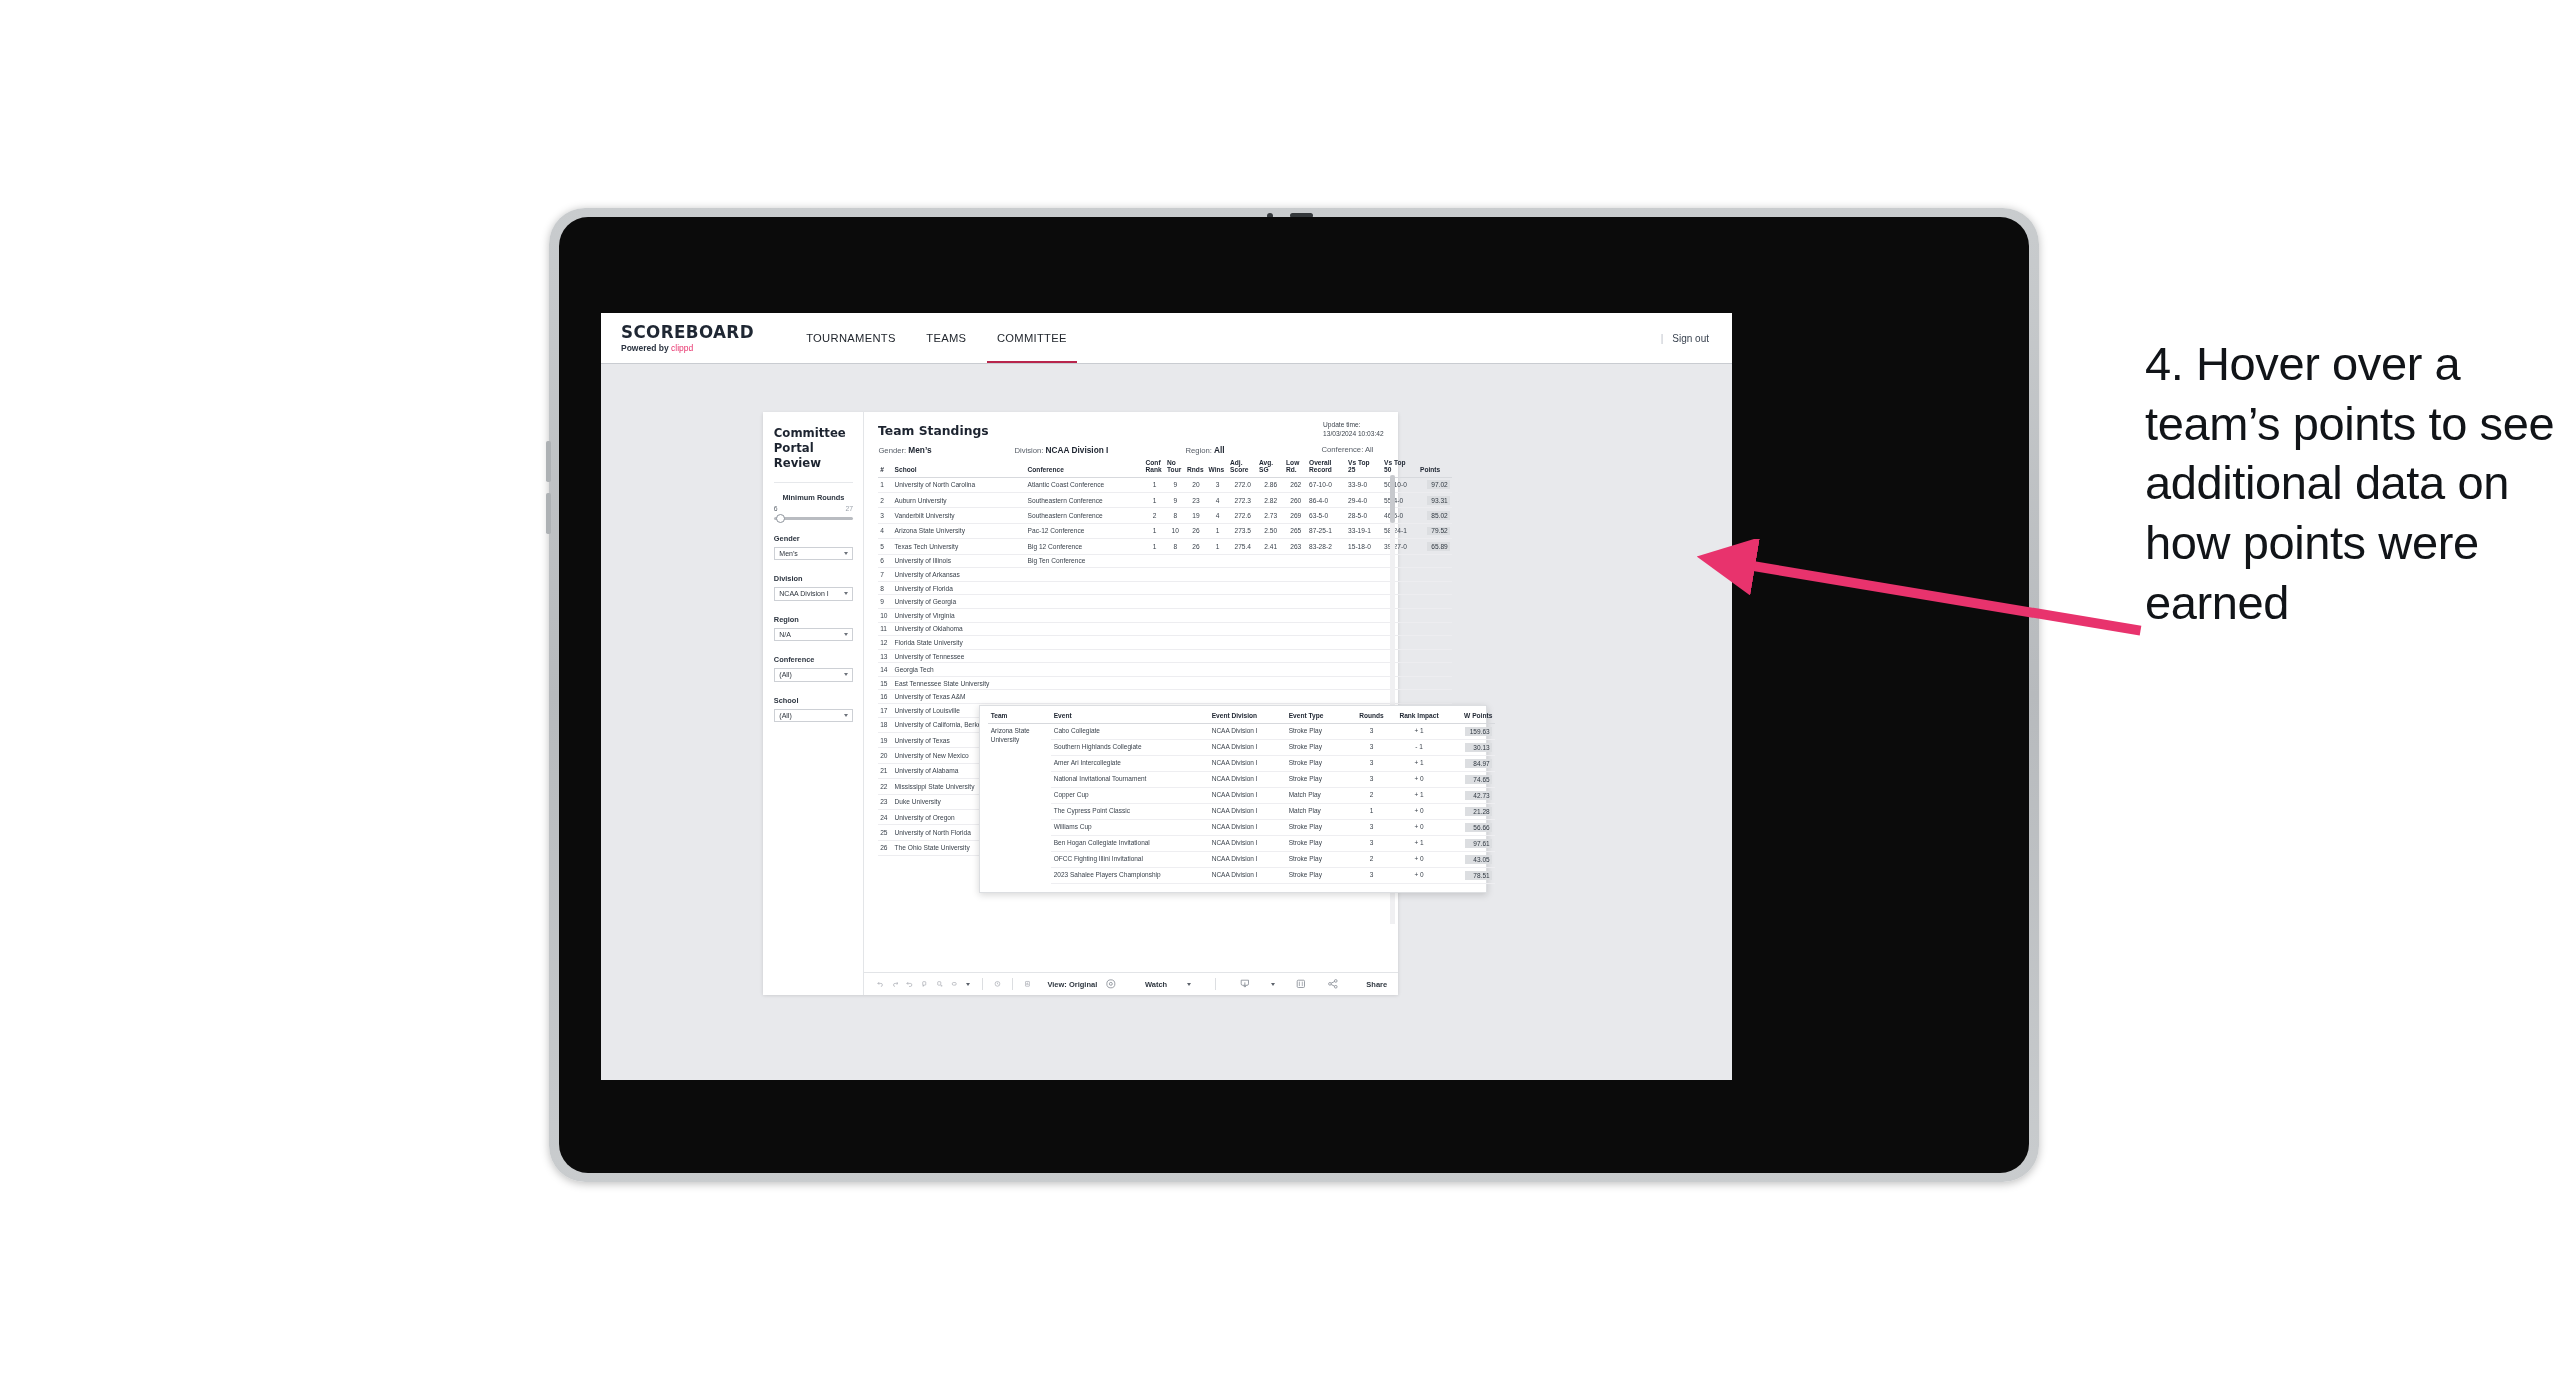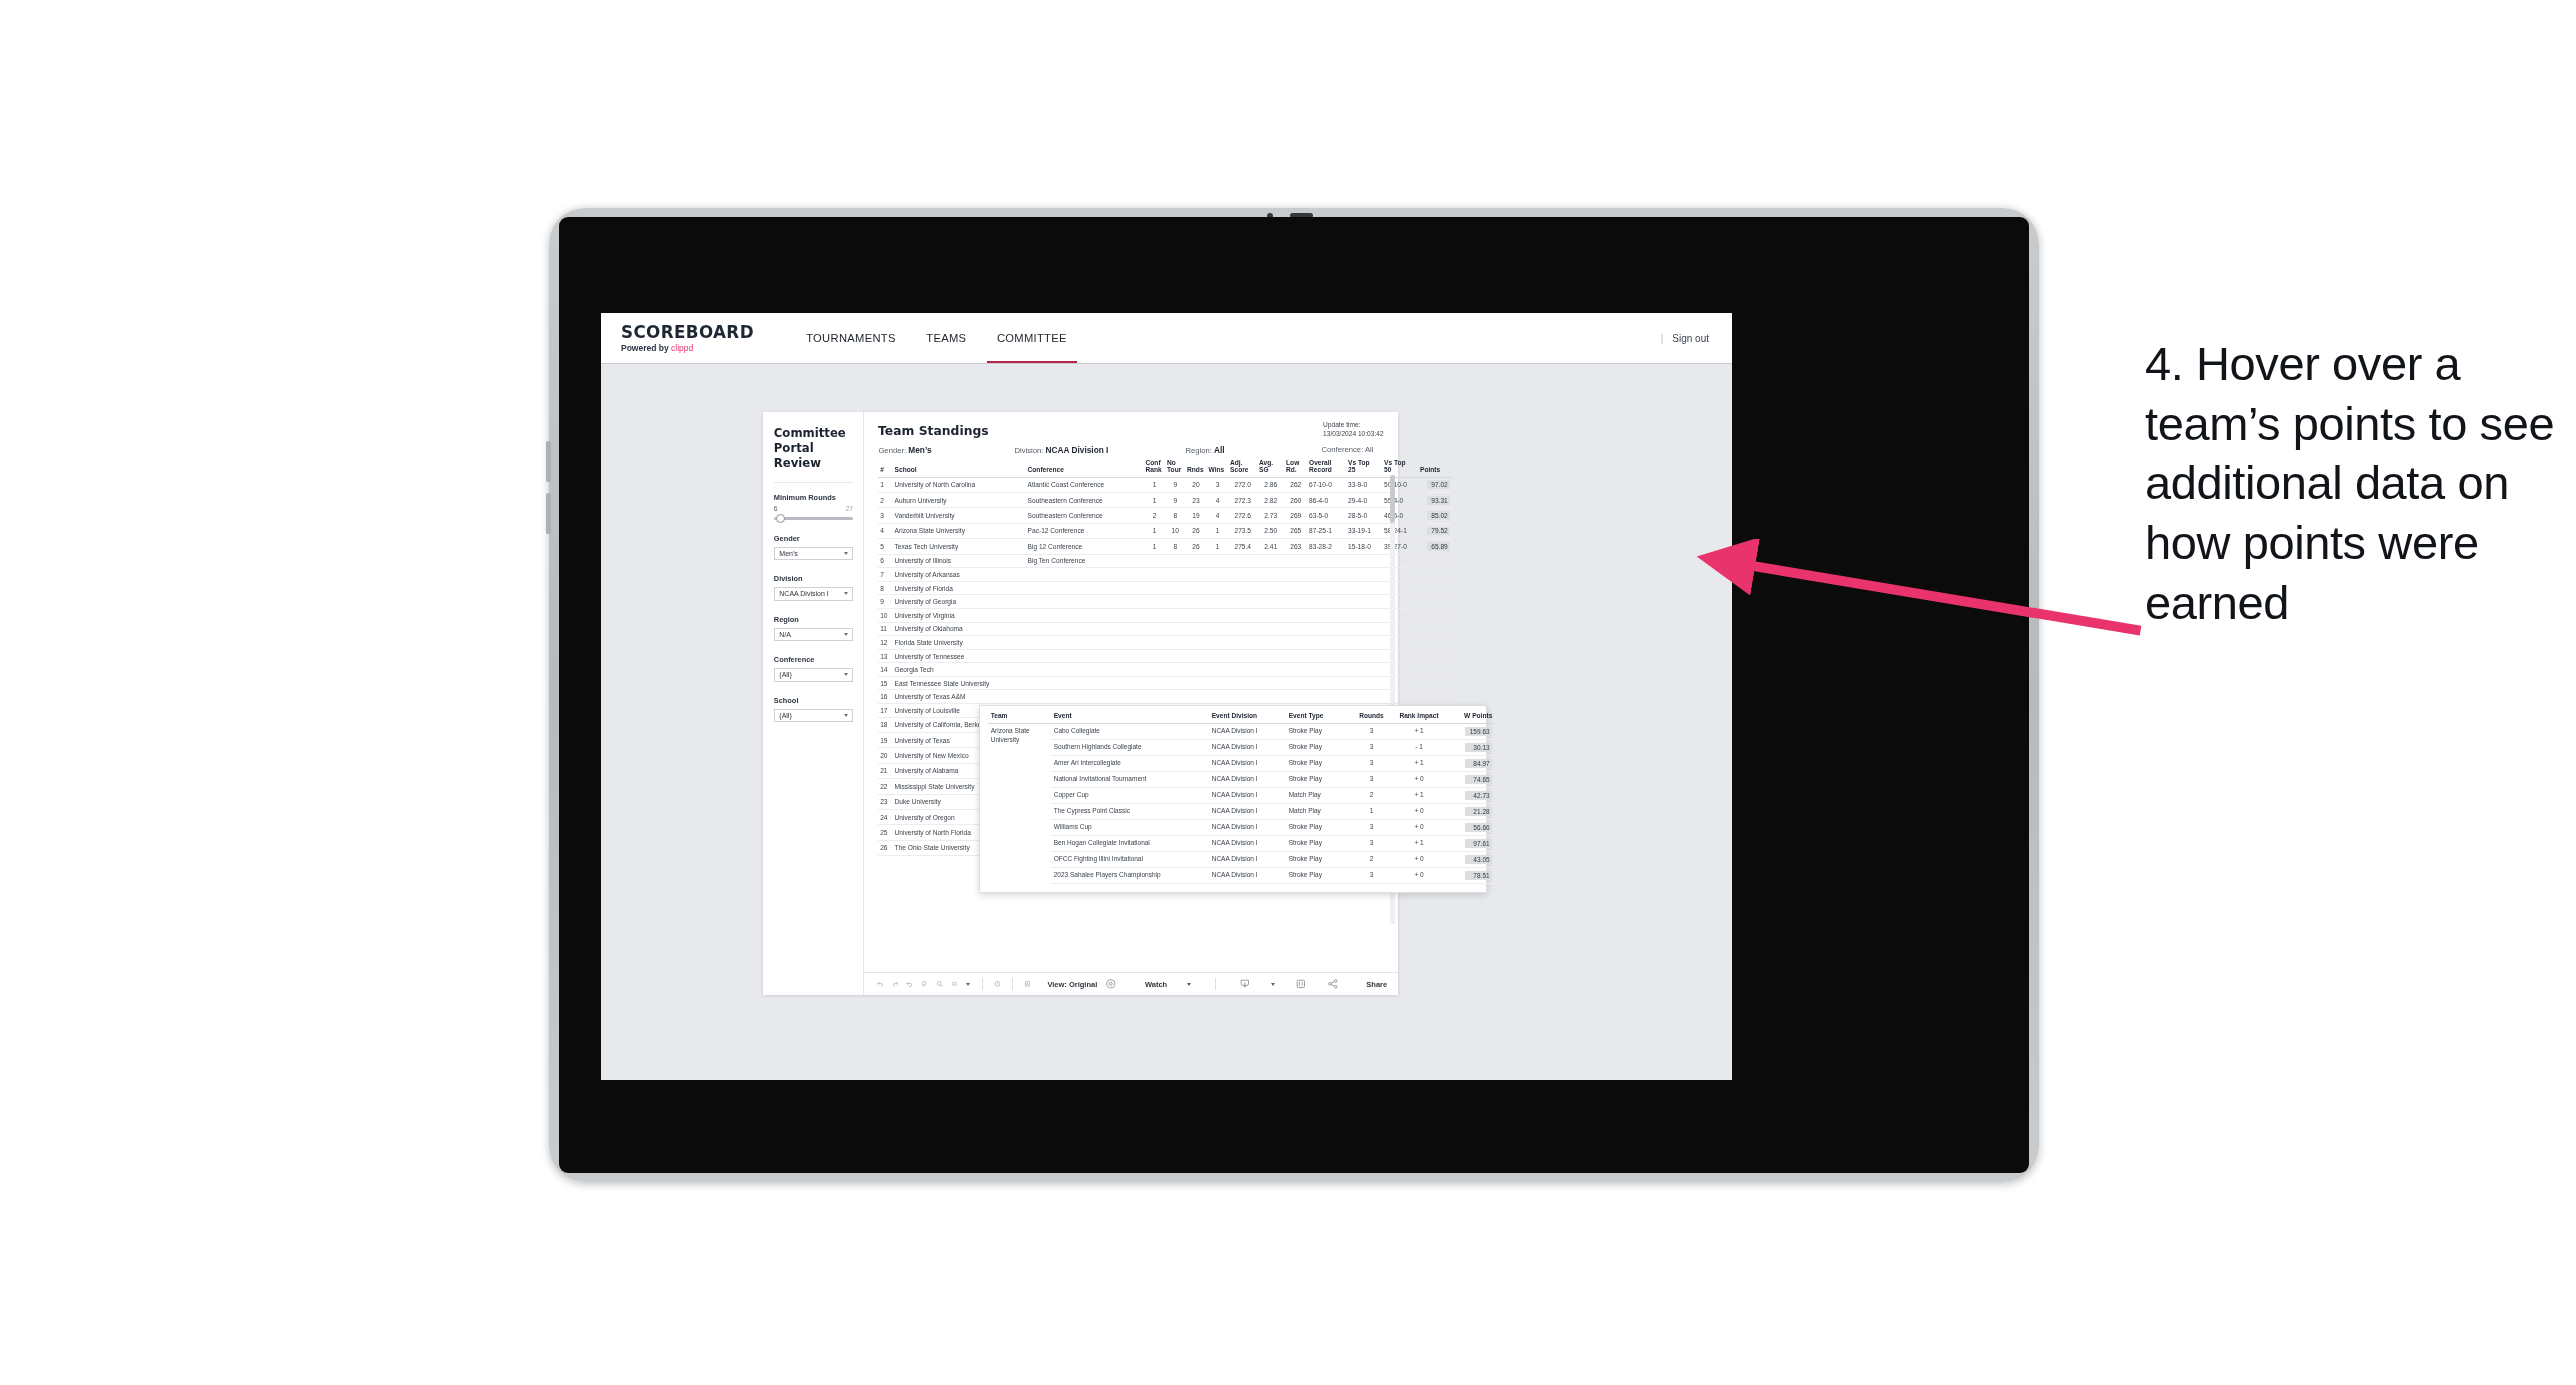--- a/index.html
+++ b/index.html
@@ -16,21 +16,21 @@
     position: absolute; left: 549px; top: 208px;
     width: 1490px; height: 974px;
     background: linear-gradient(180deg,#c9ccce 0%, #b7babd 50%, #c9ccce 100%);
     border-radius: 36px;
     box-shadow: 0 1.8px 9px rgba(0,0,0,.25);
   }
   #tablet-screen {
     position: absolute; left: 10px; top: 9px;
     width: 1470px; height: 956px;
     background: #0b0b0b;
-    border-radius: 9px;
+    border-radius: 29px;
     overflow: hidden;
   }
   .cam {
     position: absolute; top: 4.5px; width: 6.3px; height: 6.3px;
     background: #34383b; border-radius: 50%;
   }
   .btn-side {
     position: absolute; left: -2.7px; width: 4.5px;
     background: #adb1b4; border-radius: 1.8px;
   }
@@ -106,21 +106,21 @@
     padding: 14.4px 10px 0 10.8px;
   }
   .portal-title {
     font-family: "DejaVu Sans", sans-serif;
     font-size: 11.7px; font-weight: 700; color: #1d2430; line-height: 1.25;
   }
   .sb-rule { height: 0.9px; background: #e6e8eb; margin: 11.7px 0 10px 0; }
   .filter-label {
     font-size: 7.4px; font-weight: 700; color: #2d3540; margin-bottom: 3.6px;
   }
-  .slider-label { font-size: 7.4px; font-weight: 700; color: #2d3540; }
+  .slider-label { text-align: center; font-size: 7.4px; font-weight: 700; color: #2d3540; }
   .slider-vals { display: flex; justify-content: space-between; font-size: 6.8px; color: #585f69; margin-top: 2.7px; }
   .slider-vals .hi { color: #9aa1aa; }
   .slider-track {
     position: relative; height: 2.7px; background: #b9bcc1;
     border-radius: 1.8px; margin-top: 5.4px;
   }
   .slider-knob {
     position: absolute; left: 1.8px; top: -3.1px;
     width: 9px; height: 9px; border-radius: 50%;
     background: #fff; border: 1.3px solid #8d939b;

